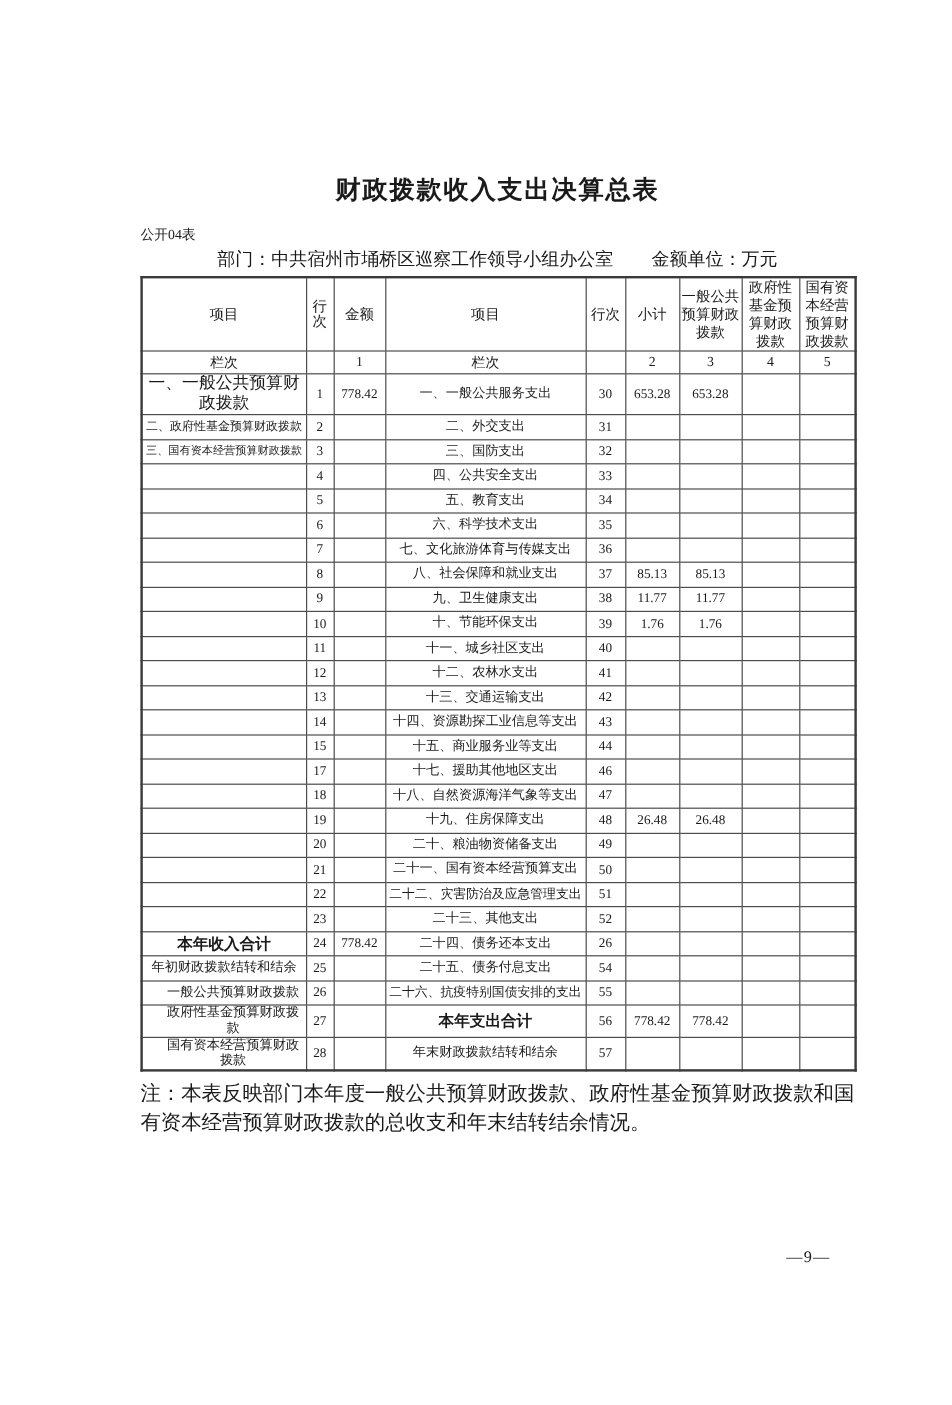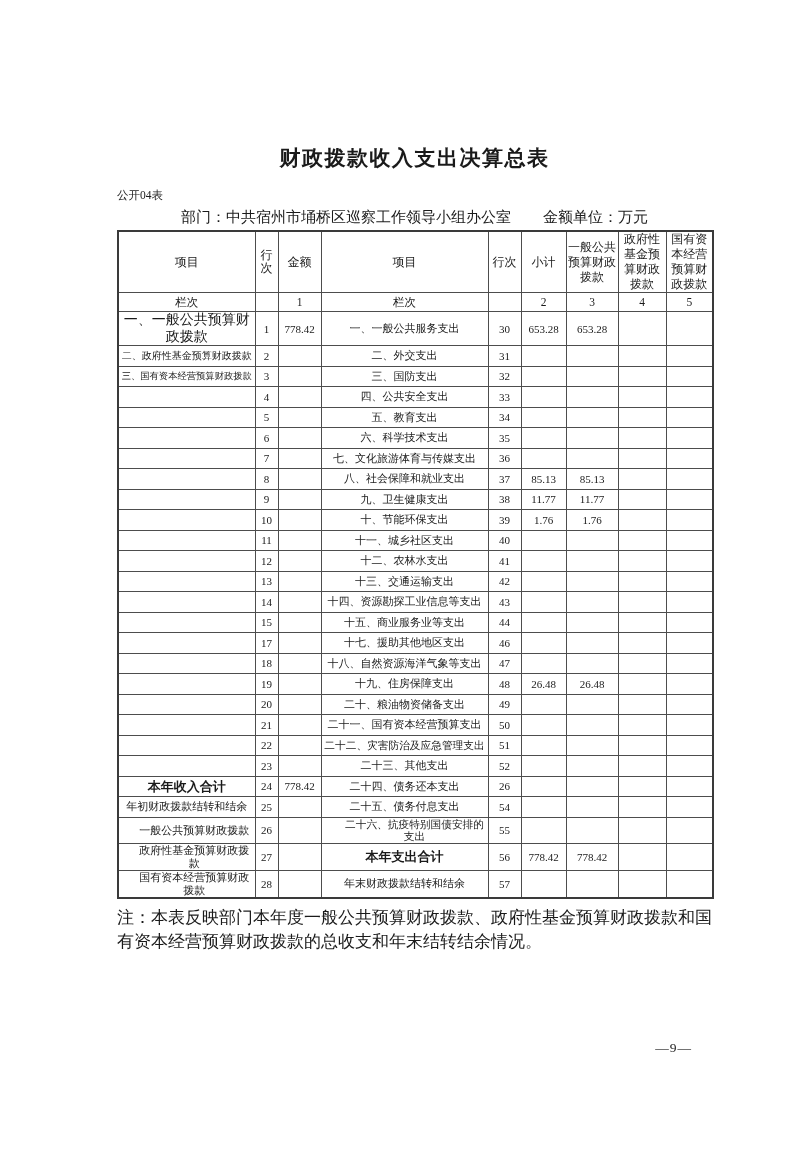--- a/index.html
+++ b/index.html
@@ -349,21 +349,21 @@
             <td class="num">54</td>
             <td class="num"></td>
             <td class="num"></td>
             <td class="num"></td>
             <td class="num"></td>
           </tr>
           <tr>
             <td class="item indent">一般公共预算财政拨款</td>
             <td class="num">26</td>
             <td class="num"></td>
-            <td class="item" style="font-size: 10.7px; padding-left: 21px;">二十六、抗疫特别国债安排的支出</td>
+            <td class="item" style="font-size: 10.7px;">二十六、抗疫特别国债安排的支出</td>
             <td class="num">55</td>
             <td class="num"></td>
             <td class="num"></td>
             <td class="num"></td>
             <td class="num"></td>
           </tr>
           <tr>
             <td class="item indent">政府性基金预算财政拨款</td>
             <td class="num">27</td>
             <td class="num"></td>

